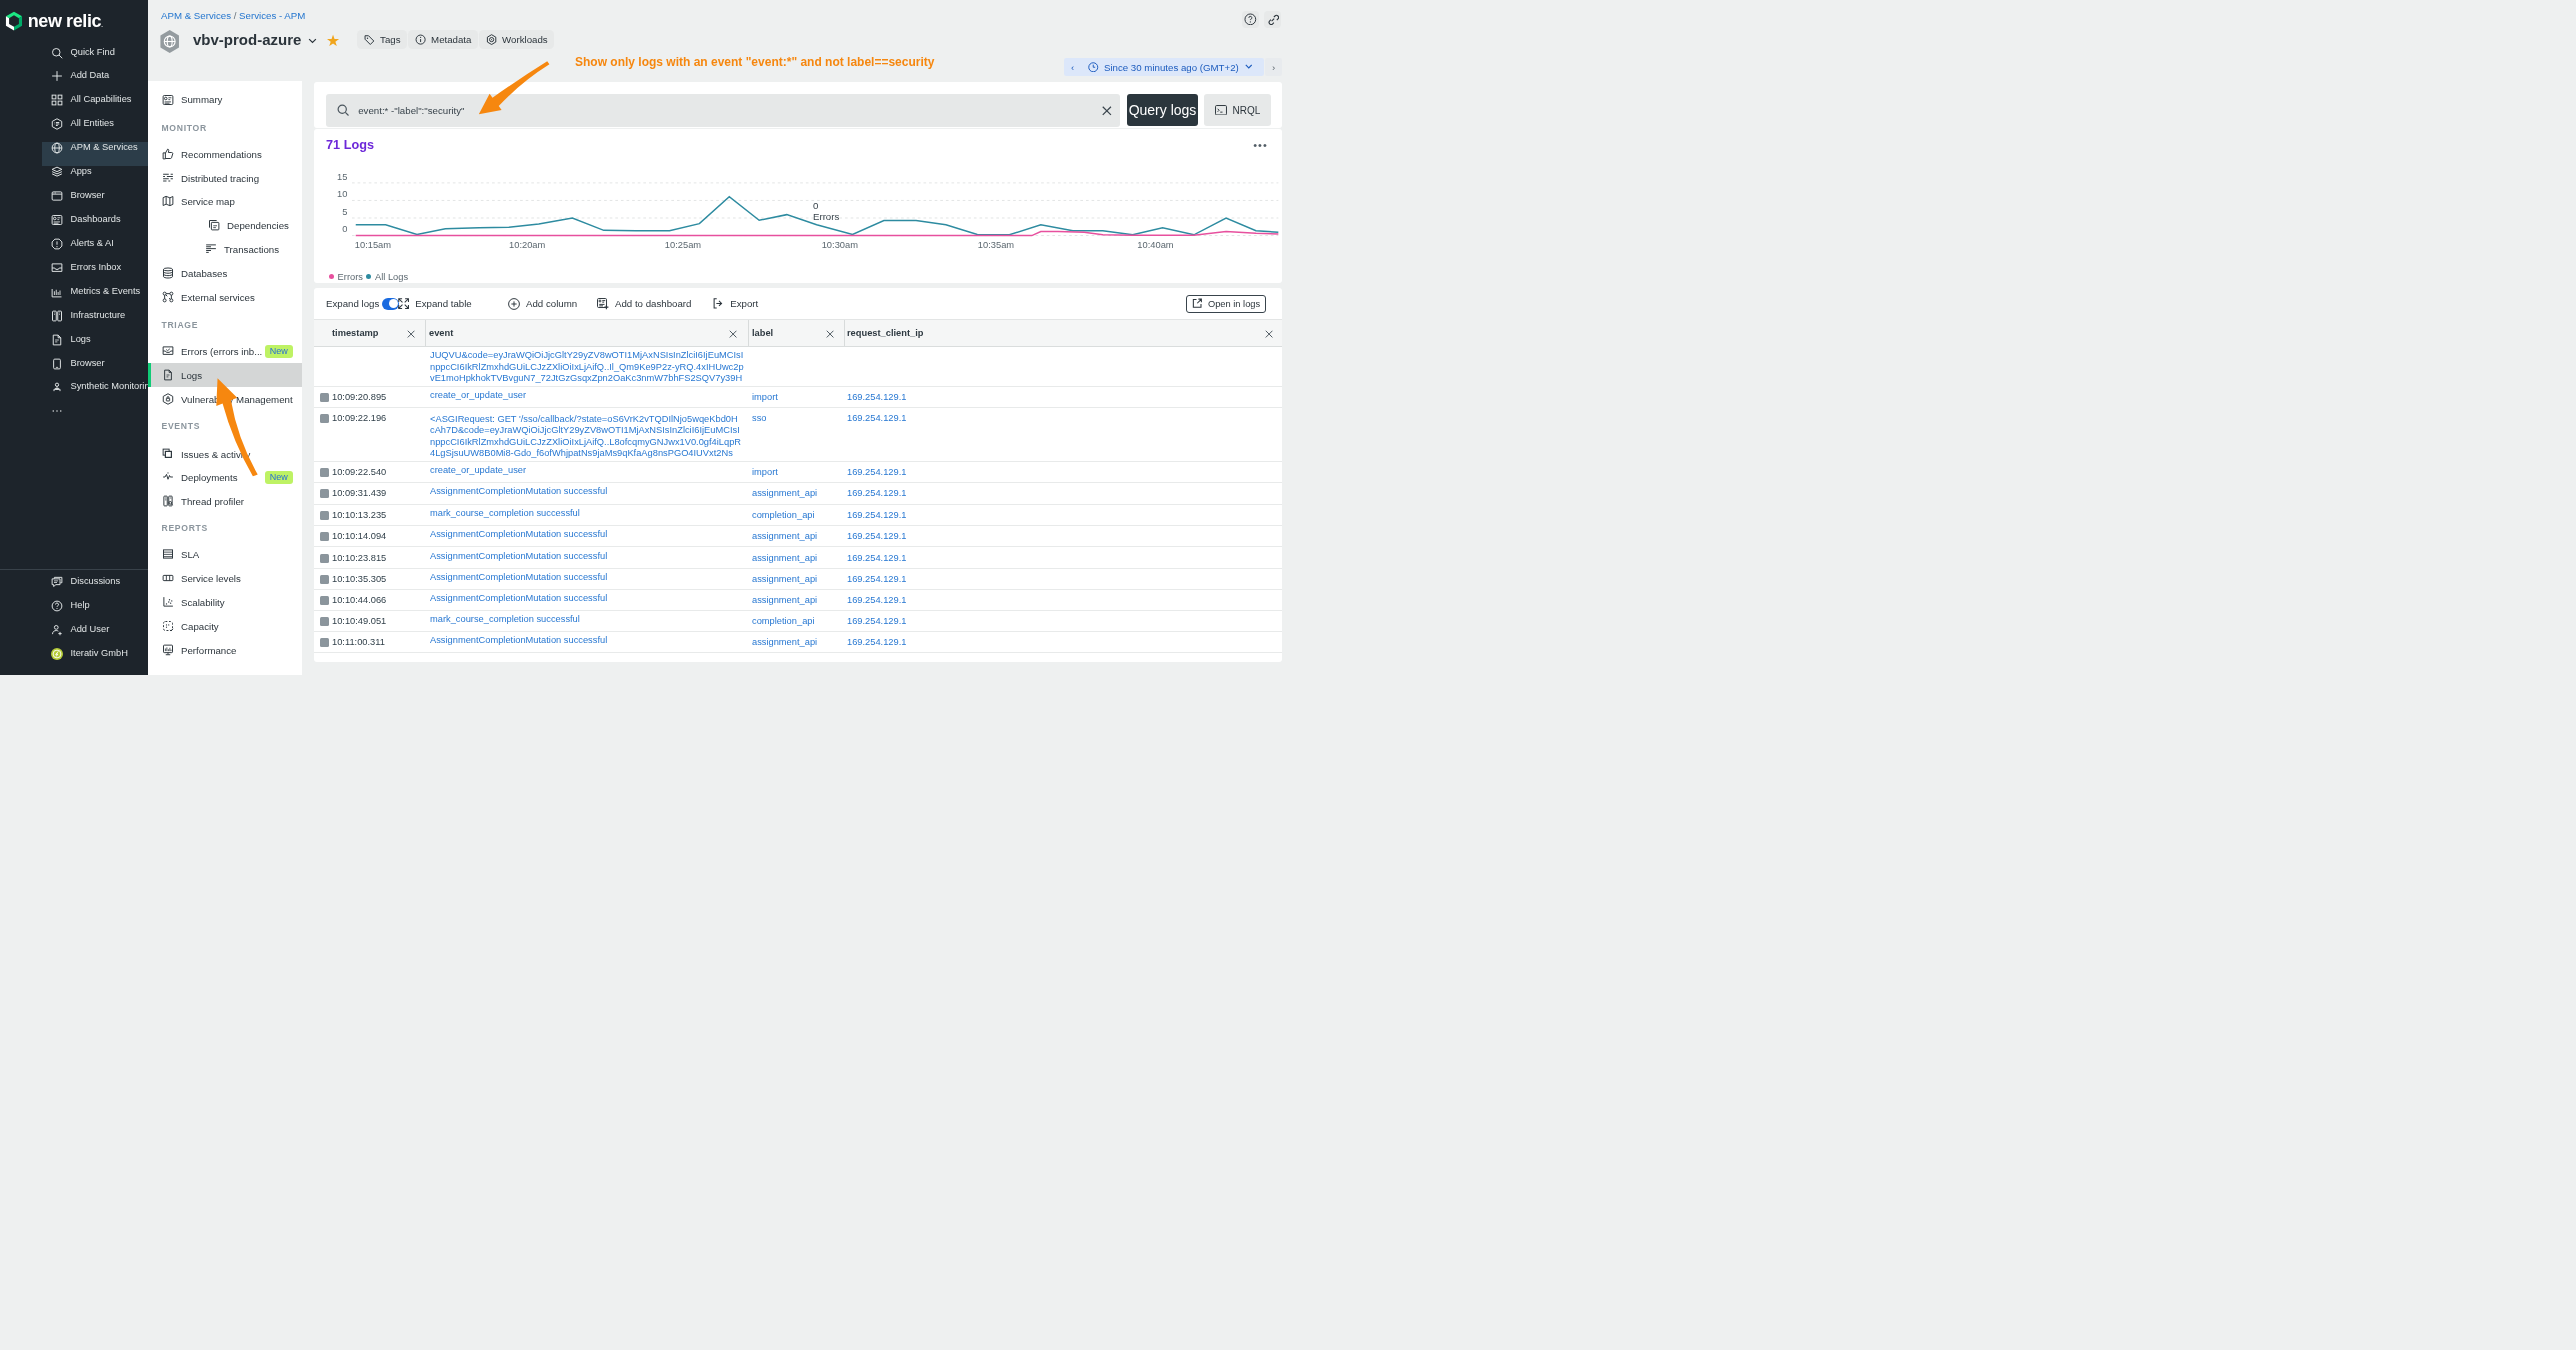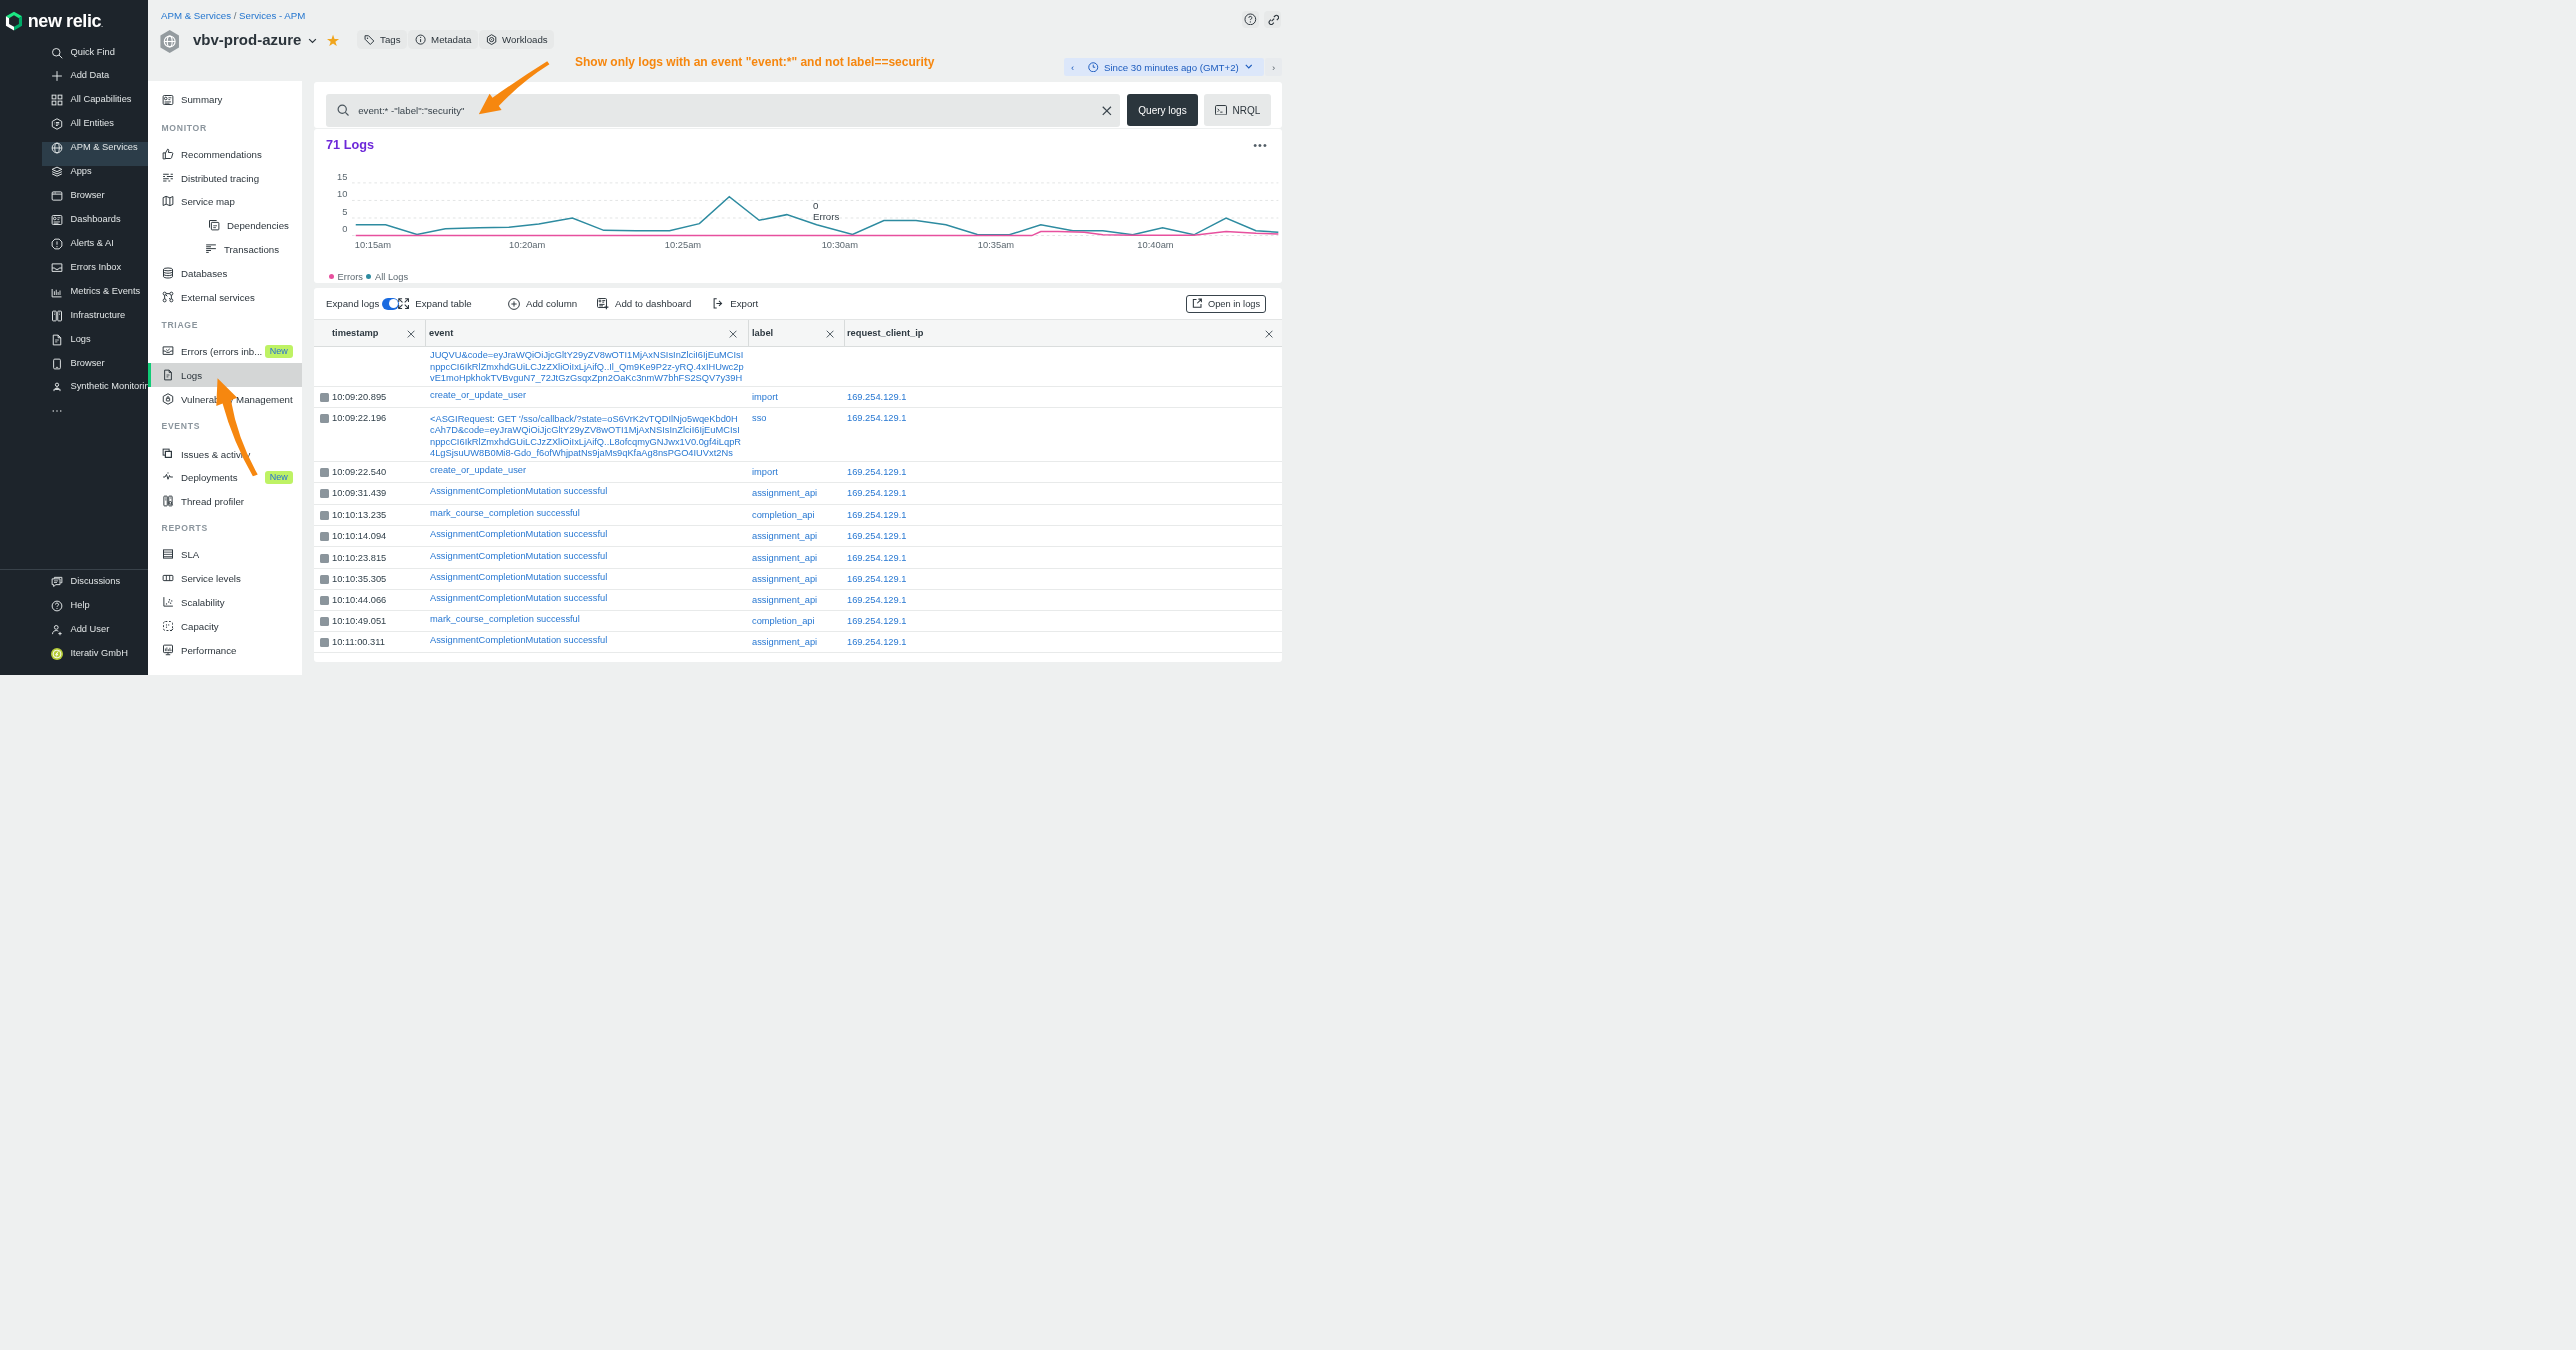--- a/index.html
+++ b/index.html
@@ -48,21 +48,21 @@
 .card { position:absolute; left:314px; width:968px; background:#fff; border-radius:3px; }
 #card1 { top:82px; height:46px; }
 #card2 { top:129px; height:154px; }
 #card3 { top:288px; height:374px; }
 
 
 .search { position:absolute; left:12px; top:12px; width:794px; height:33px; background:#e6e8e8; border-radius:3px; display:flex; align-items:center; }
 .search svg { margin-left:10.5px; }
 .search .q { margin-left:9px; font-size:9.7px; color:#39444c; }
 .xclear { position:absolute; left:788px; top:23px; }
-.btn-dark { position:absolute; left:813px; top:12px; width:71px; height:32px; background:#2b363d; color:#fff; border-radius:3px; display:flex; align-items:center; justify-content:center; font-size:10px; }
+.btn-dark { position:absolute; left:813px; top:12px; width:71px; height:32px; background:#2b363d; color:#fff; border-radius:3px; display:flex; align-items:center; justify-content:center; font-size:14px; }
 .btn-gray { position:absolute; left:890px; top:12px; width:67px; height:32px; background:#e7e9e9; color:#2c353c; border-radius:3px; display:flex; align-items:center; justify-content:center; font-size:10px; }
 .btn-gray svg { margin-right:6px; }
 
 
 .h71 { position:absolute; left:12px; top:9px; font-size:12.7px; font-weight:bold; color:#6d28d9; }
 .dots { position:absolute; right:14px; top:9.7px; font-size:11px; color:#525d66; letter-spacing:1.1px; }
 
 
 .tb { position:absolute; top:0; height:31px; display:flex; align-items:center; font-size:9.7px; color:#2c353c; }
 .tb svg { margin-right:6px; }

